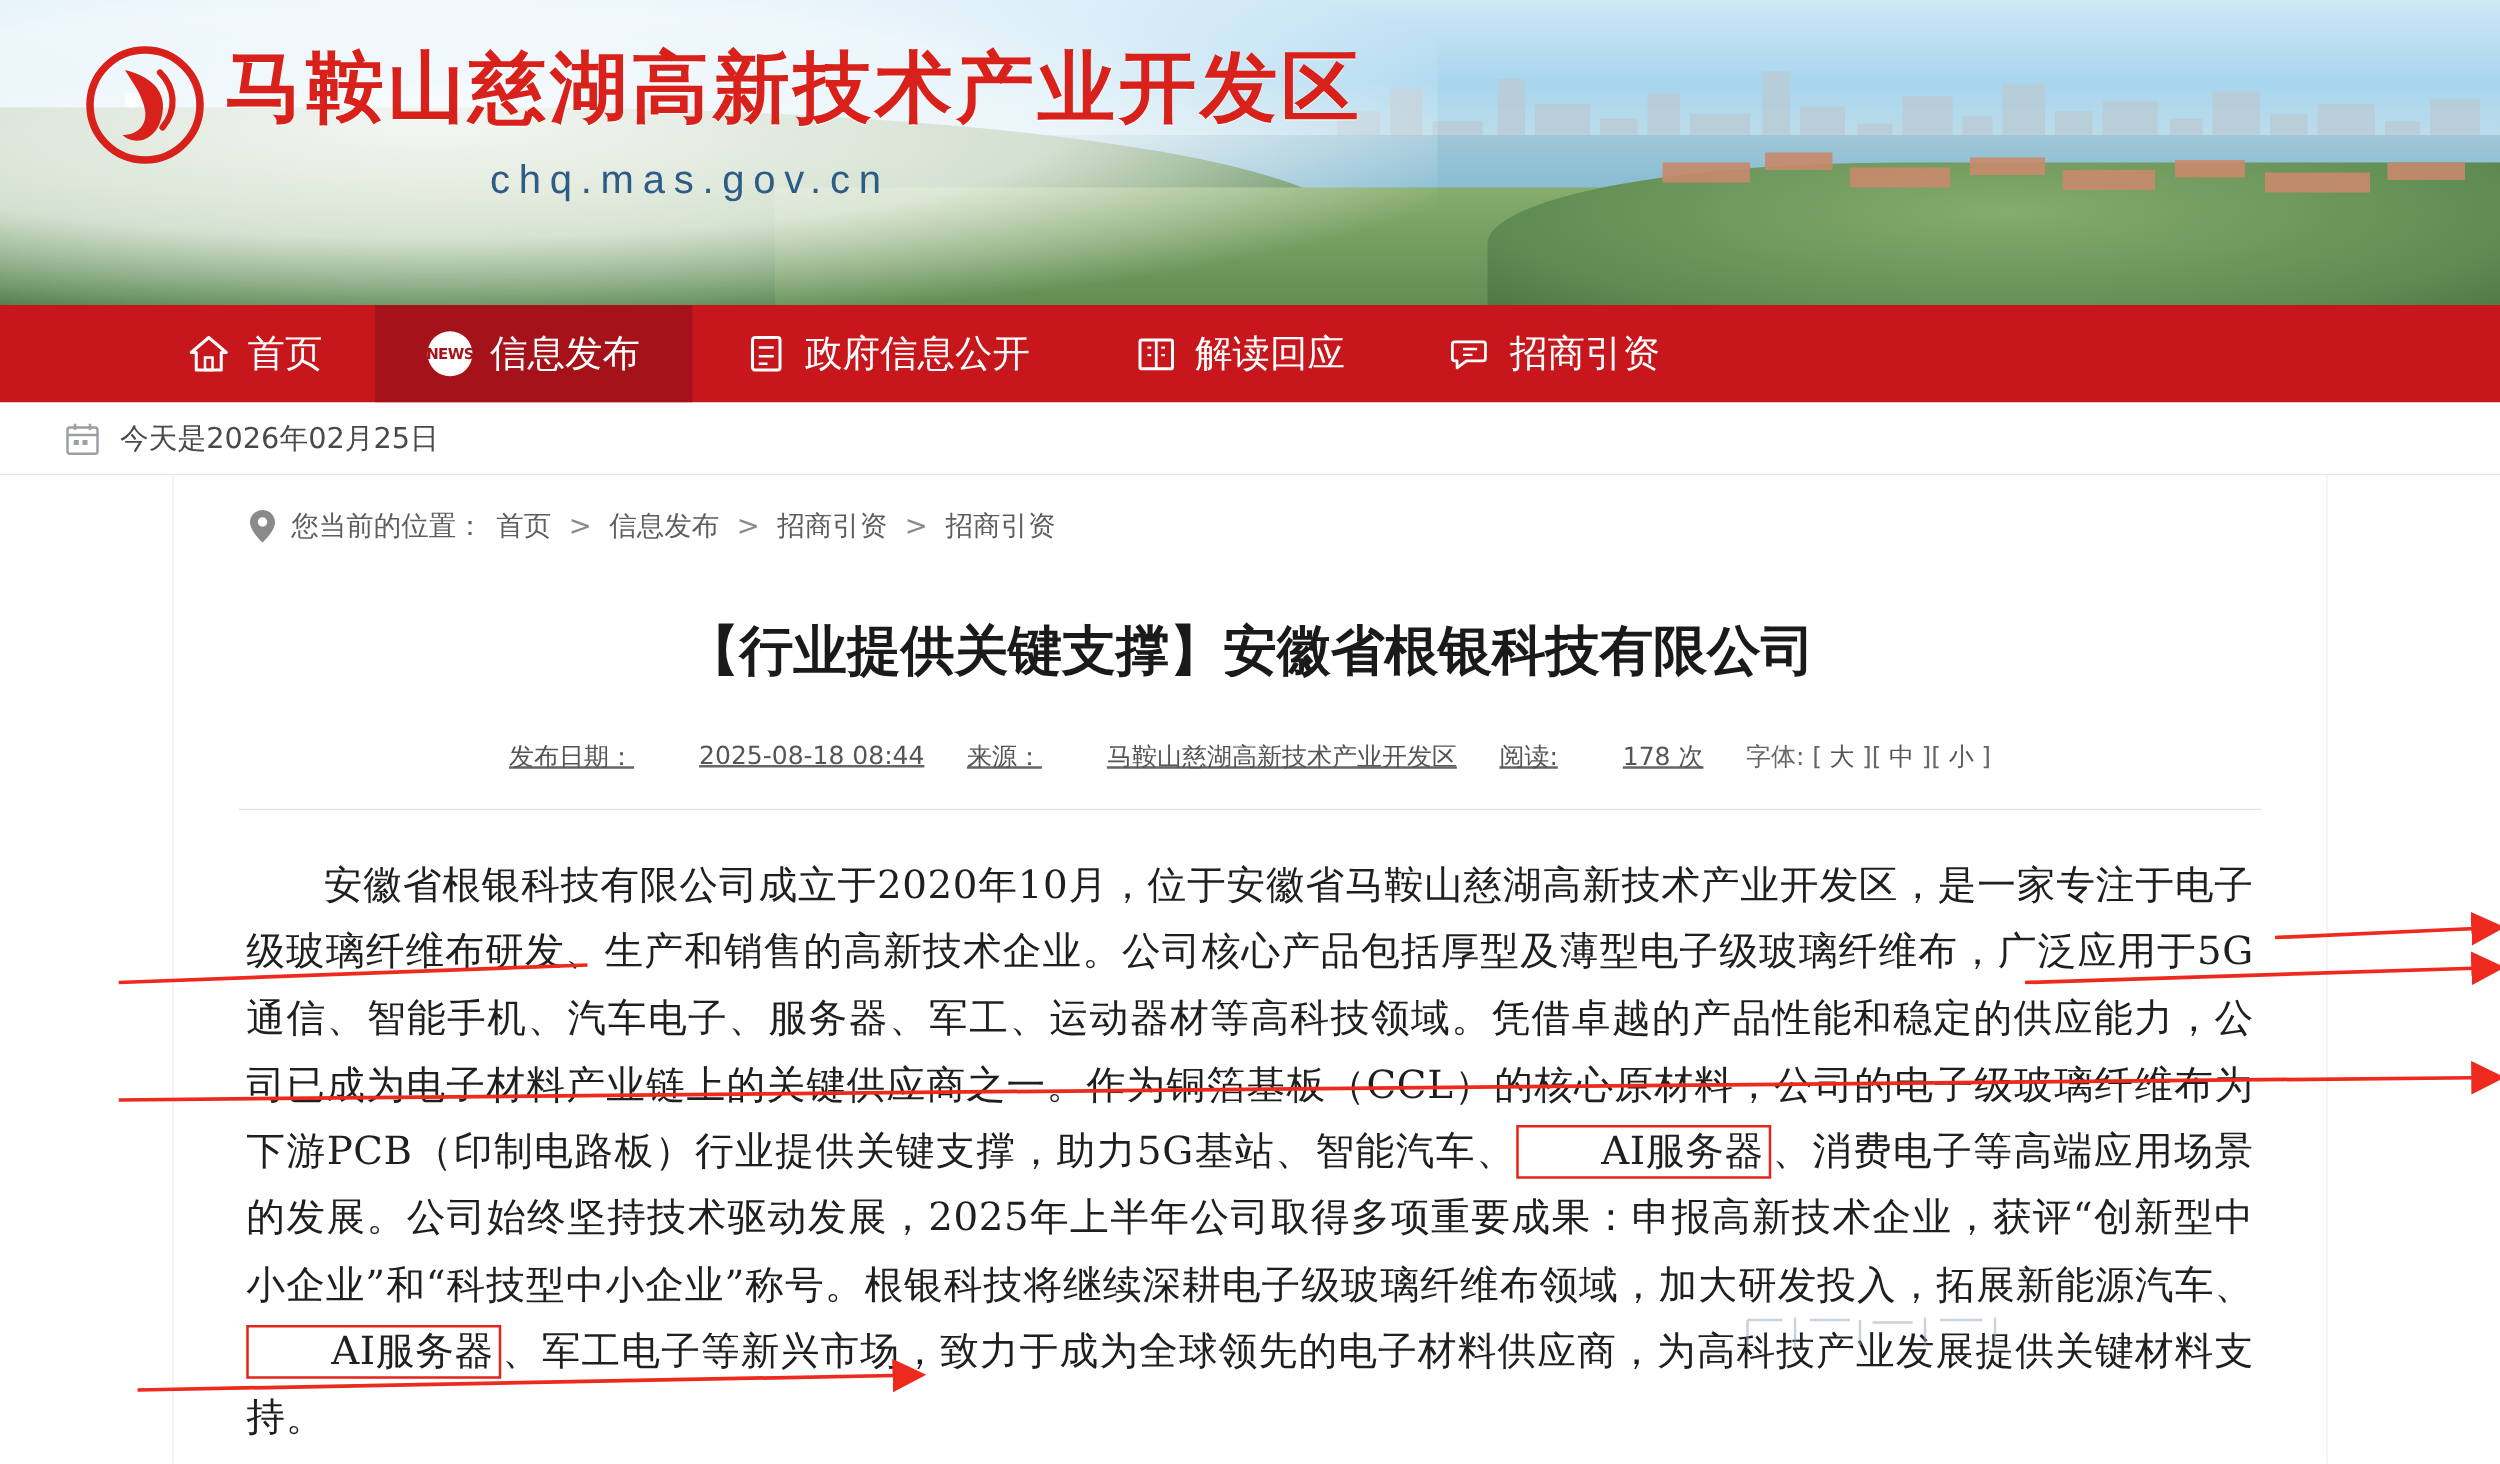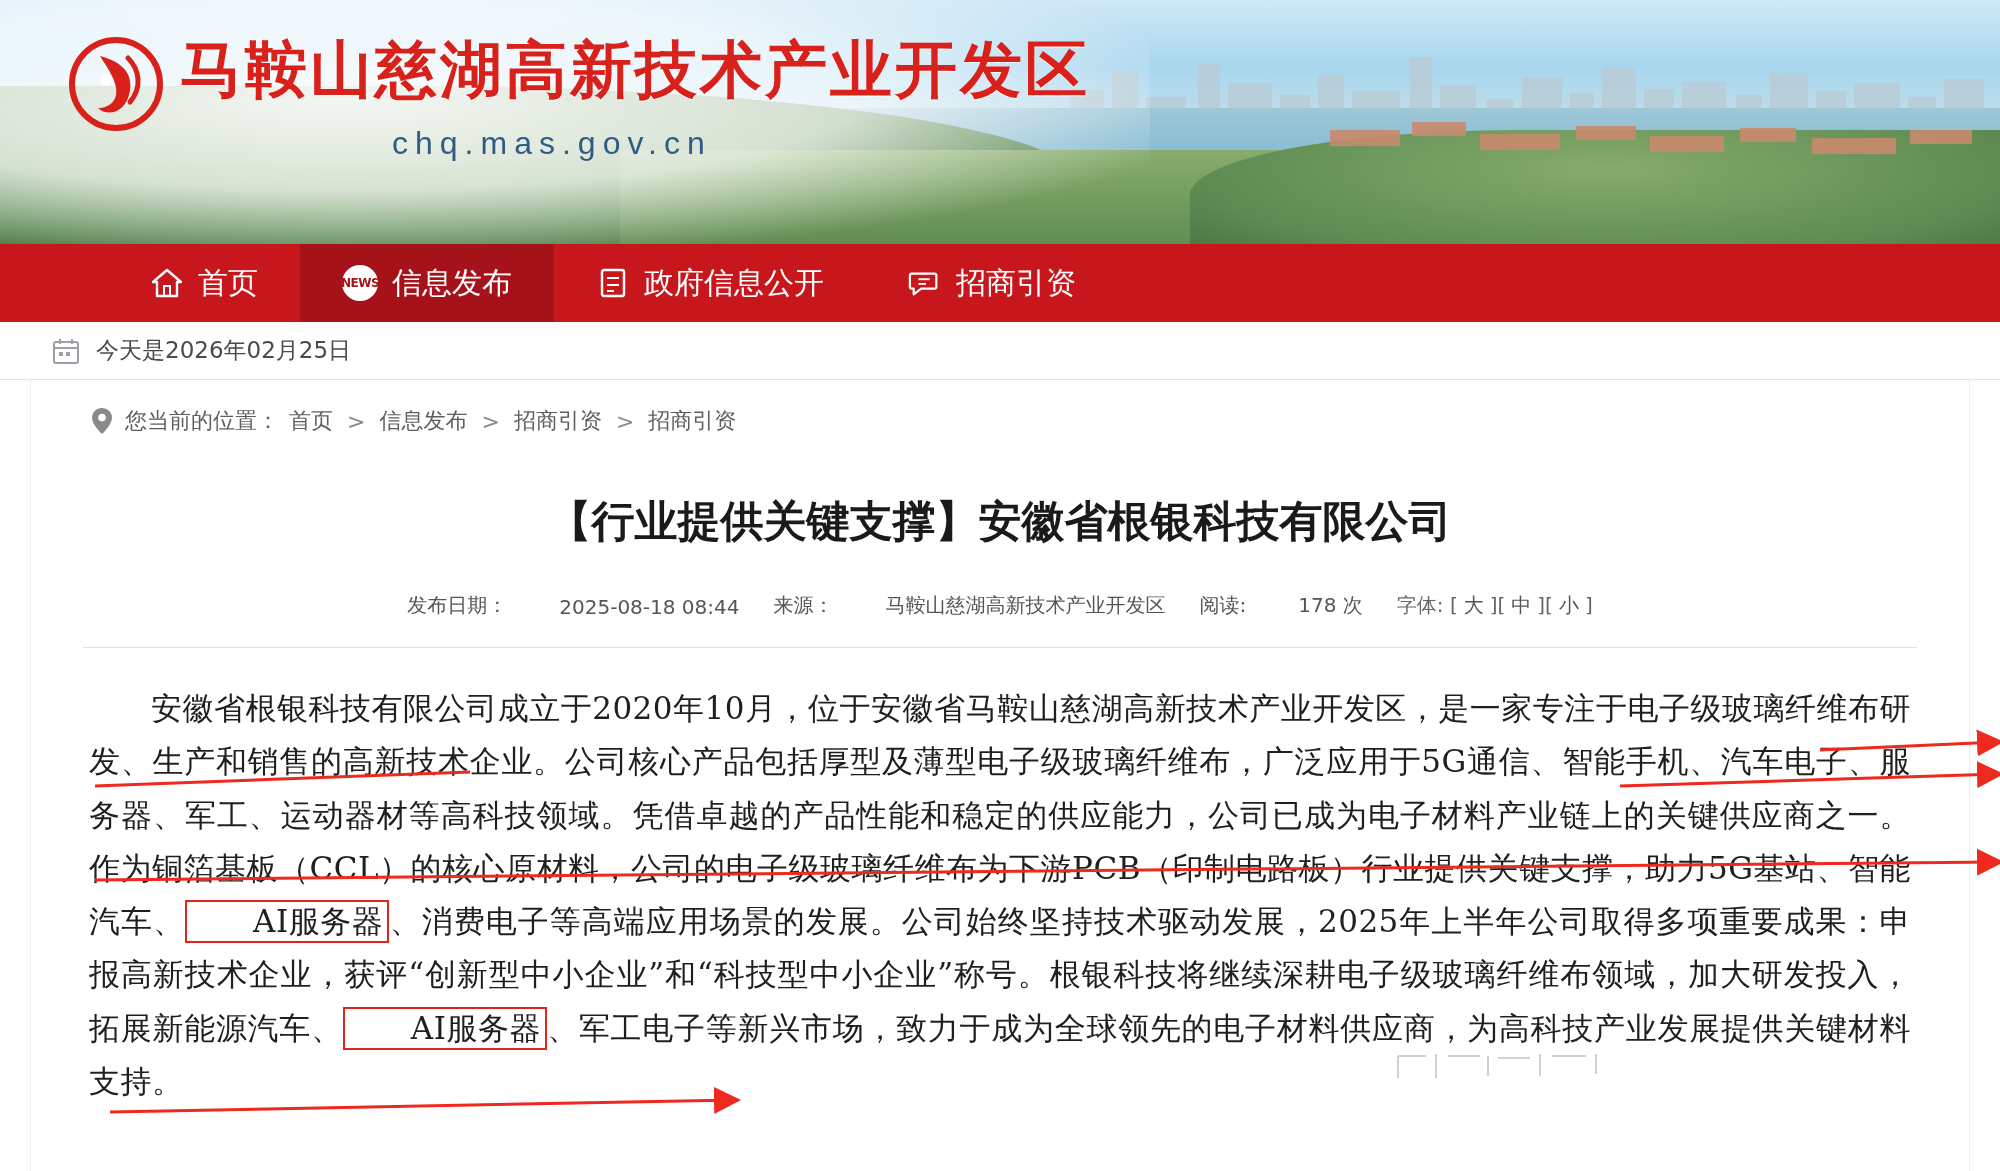--- a/index.html
+++ b/index.html
@@ -158,21 +158,21 @@
   .cal-icon { width: 28px; height: 28px; }
   .date-text {
     font-size: 23px;
     color: #4a4a4a;
     font-family: "DejaVu Sans", "Liberation Sans", sans-serif;
   }
 
   
   .content {
     position: relative;
-    width: 1940px;
+    width: 1724px;
     margin: 0 auto;
     background: #ffffff;
     border-left: 1px solid #ededed;
     border-right: 1px solid #ededed;
     box-sizing: border-box;
     min-height: 791px;
   }
 
   .crumb {
     display: flex;
@@ -201,21 +201,21 @@
     margin-top: 42px;
     display: flex;
     align-items: center;
     justify-content: center;
     gap: 34px;
     font-size: 20px;
     color: #666;
     font-family: "DejaVu Sans", "Liberation Sans", sans-serif;
     flex-wrap: wrap;
   }
-  .meta .grp { display:flex; align-items:flex-end; gap:8px; }
+  .meta .grp { display:flex; align-items:flex-start; gap:8px;text-decoration:underline; }
   .meta .label { color: #555; }
   .meta .val { color: #555; margin-left: 44px; }
   .font-sizes { display:flex; align-items:center; gap:6px; }
   .font-sizes .fs { cursor:pointer; color:#555; }
 
   .divider {
     margin: 28px 52px 0 52px;
     border-top: 1px solid #e2e2e2;
   }
 
@@ -338,20 +338,33 @@
         <svg width="32" height="34" viewBox="0 0 32 34">
           <rect x="5" y="4" width="22" height="26" rx="2" fill="none" stroke="#fff" stroke-width="2.4"></rect>
           <line x1="10" y1="12" x2="22" y2="12" stroke="#fff" stroke-width="2"></line>
           <line x1="10" y1="19" x2="22" y2="19" stroke="#fff" stroke-width="2"></line>
           <line x1="10" y1="25" x2="17" y2="25" stroke="#fff" stroke-width="2"></line>
         </svg>
       </span>
       <span>政府信息公开</span>
     </div>
 
+    <div class="nav-item">
+      <span class="nav-icon">
+        <svg width="34" height="32" viewBox="0 0 34 32">
+          <rect x="4" y="5" width="26" height="23" rx="1.5" fill="none" stroke="#fff" stroke-width="2.4"></rect>
+          <line x1="17" y1="5" x2="17" y2="28" stroke="#fff" stroke-width="2.2"></line>
+          <line x1="10" y1="11" x2="13" y2="11" stroke="#fff" stroke-width="1.8"></line>
+          <line x1="21" y1="11" x2="24" y2="11" stroke="#fff" stroke-width="1.8"></line>
+          <line x1="10" y1="17" x2="13" y2="17" stroke="#fff" stroke-width="1.8"></line>
+          <line x1="21" y1="17" x2="24" y2="17" stroke="#fff" stroke-width="1.8"></line>
+        </svg>
+      </span>
+      <span>解读回应</span>
+    </div>
 
 
     <div class="nav-item">
       <span class="nav-icon">
         <svg width="36" height="32" viewBox="0 0 36 32">
           <path d="M4 6 h24 a2 2 0 0 1 2 2 v12 a2 2 0 0 1 -2 2 h-14 l-8 6 v-6 h-2 a2 2 0 0 1 -2 -2 v-12 a2 2 0 0 1 2 -2 z" fill="none" stroke="#fff" stroke-width="2.3" stroke-linejoin="round"></path>
           <line x1="11" y1="12" x2="23" y2="12" stroke="#fff" stroke-width="2"></line>
           <line x1="11" y1="17" x2="19" y2="17" stroke="#fff" stroke-width="2"></line>
         </svg>
       </span>

